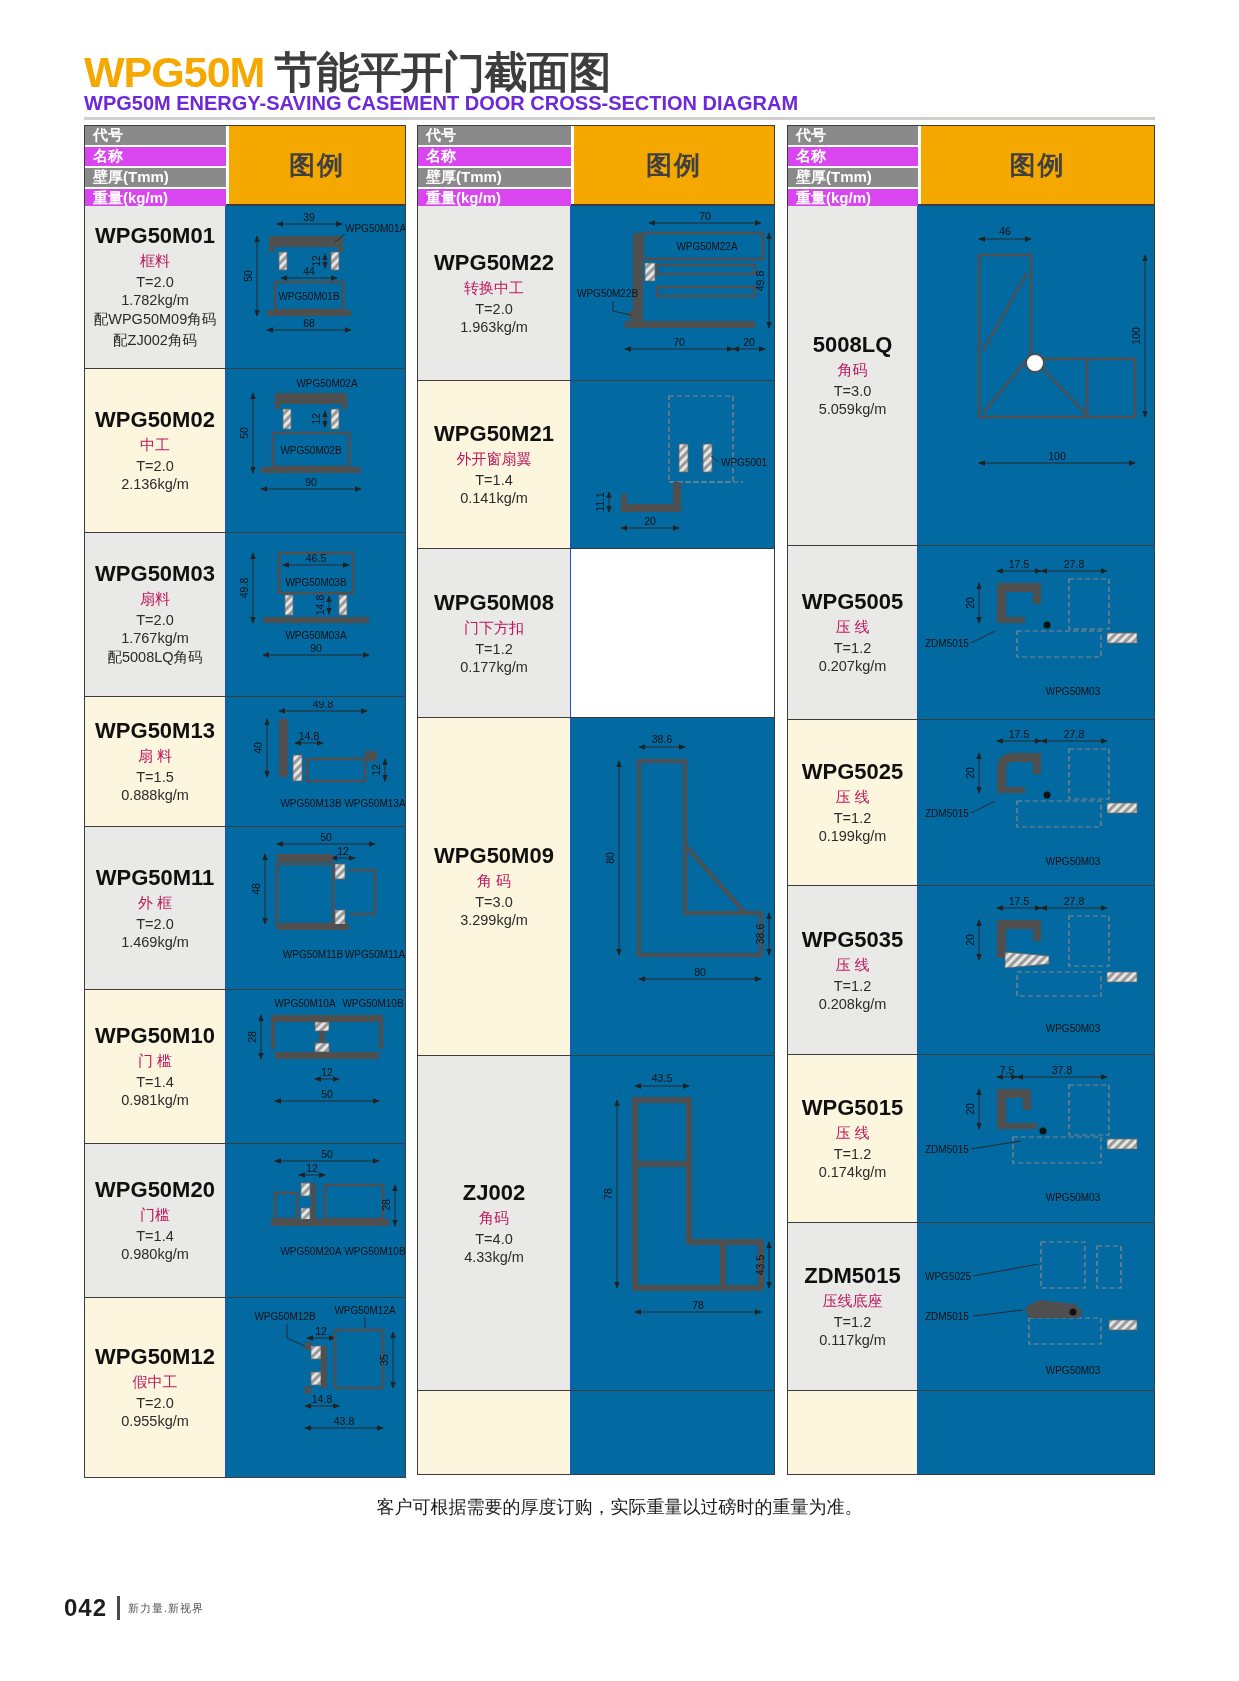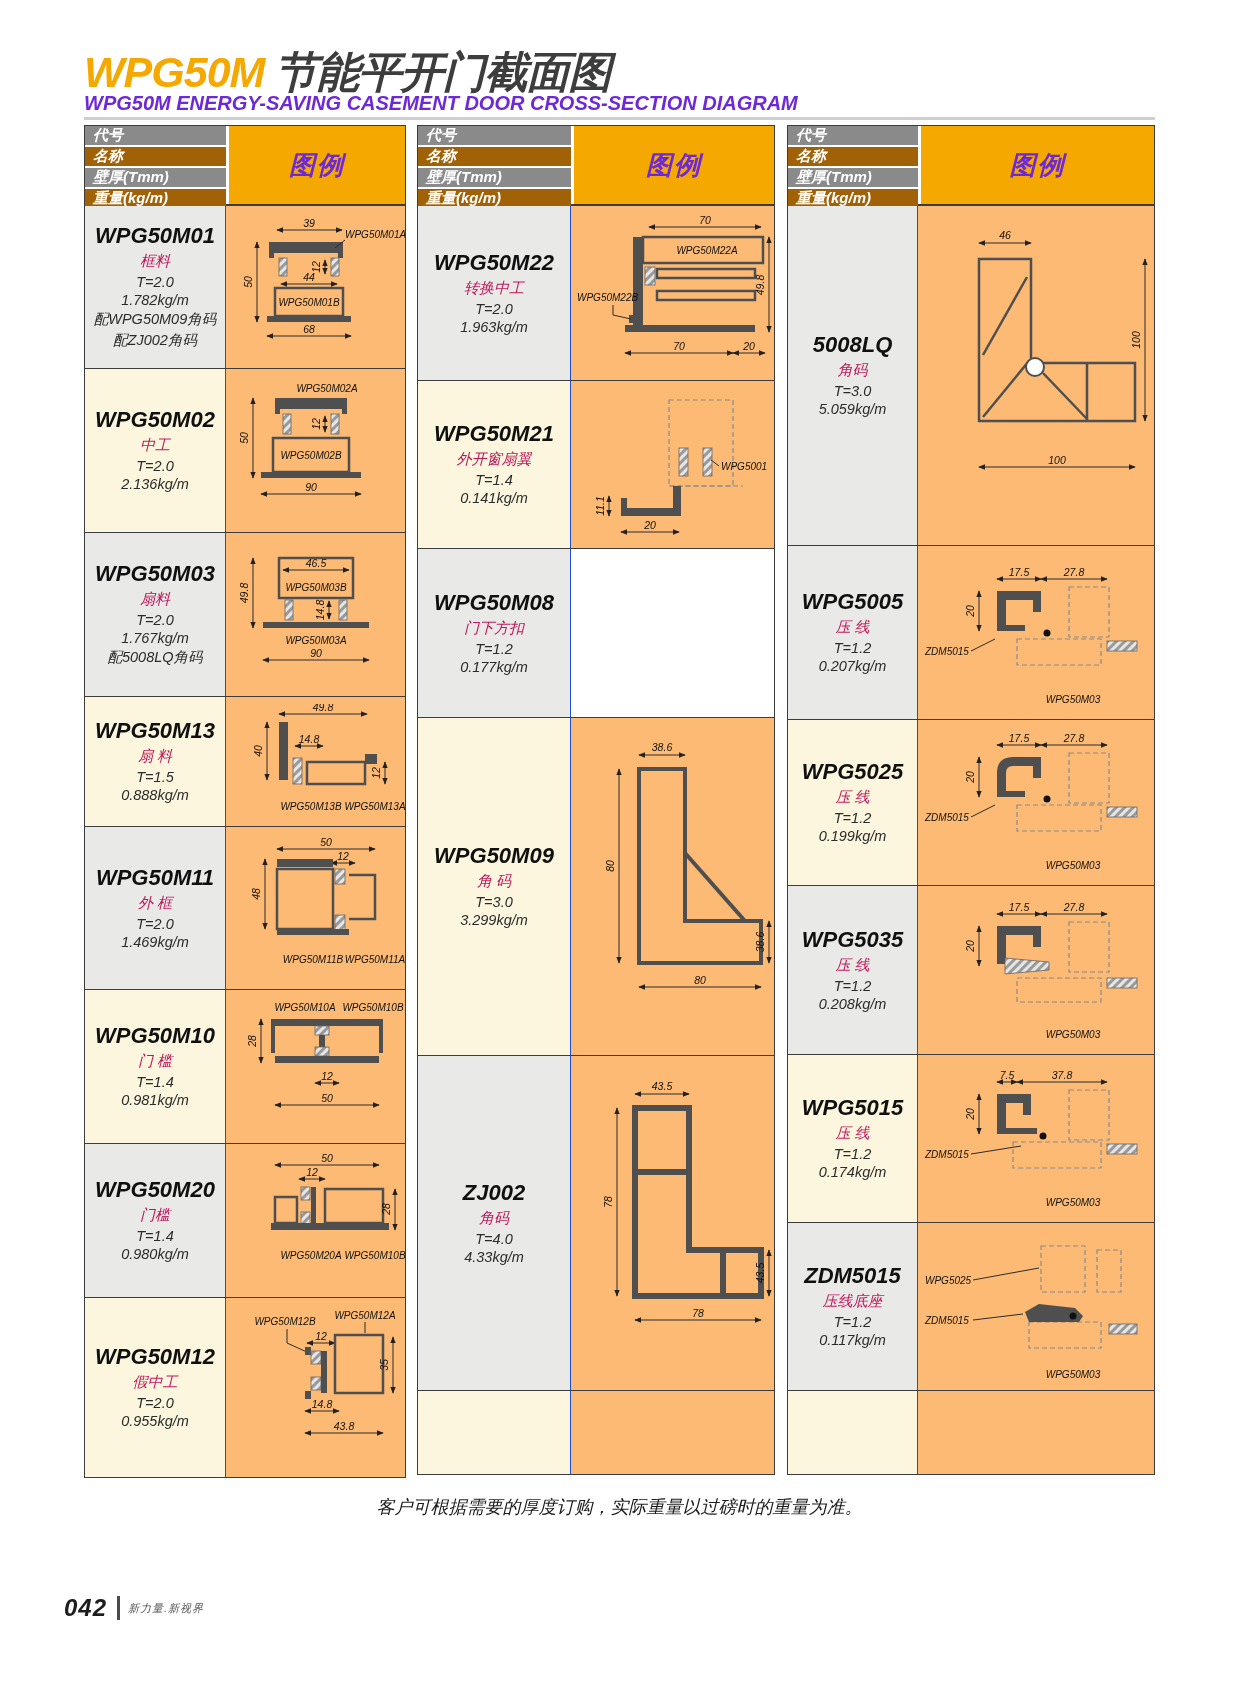--- a/index.html
+++ b/index.html
@@ -1,46 +1,46 @@
 <!DOCTYPE html>
 <html><head>
 <meta charset="utf-8">
 <style>
   * { box-sizing: border-box; margin:0; padding:0; }
   html,body { background:#fff; }
   body { width:1239px; height:1681px; position:relative; font-family:"Liberation Sans", sans-serif; }
-  .page { position:absolute; inset:0; background:#fff; overflow:hidden;font-style:italic; }
+  .page { position:absolute; inset:0; background:#fff; overflow:hidden; }
 
   .title { position:absolute; left:84px; top:44px; font-size:43px; font-weight:bold; color:#3d3d3d; letter-spacing:-1px; white-space:nowrap; }
   .title .tcode { color:#F5A800; margin-right:10px; }
   .subtitle { position:absolute; left:84px; top:92px; font-size:20px; font-weight:bold; color:#6d28d9; letter-spacing:0px; }
   .rule { position:absolute; left:84px; top:117px; width:1071px; height:3px; background:#cfcfcd; }
 
   .tbl { position:absolute; top:125px; border:1px solid #3c3c3c; background:#fff; }
   #t1 { left:84px;  width:322px; --info:141px; }
   #t2 { left:417px; width:358px; --info:153px; }
   #t3 { left:787px; width:368px; --info:130px; }
 
   .thead { display:flex; height:79px; border-bottom:1px solid #3c3c3c; background:#fff; }
   .thead-left { width:var(--info); margin-right:3px; display:flex; flex-direction:column; }
   .hrow { flex:1; color:#fff; font-weight:bold; font-size:15px; display:flex; align-items:center; padding-left:8px; margin-bottom:2px; white-space:nowrap; }
   .hrow:last-child { margin-bottom:0; }
   .hrow.hd { background:#8a8a8a; }
-  .hrow.hl { background:#a16207; }
-  .thead-legend { flex:1; background:#F5A800; display:flex; align-items:center; justify-content:center; font-size:26px; font-weight:bold; color:#6d28d9; letter-spacing:2px; }
+  .hrow.hl { background:#d946ef; }
+  .thead-legend { flex:1; background:#F5A800; display:flex; align-items:center; justify-content:center; font-size:26px; font-weight:bold; color:#404040; letter-spacing:2px; }
 
   .trow { display:flex; border-top:1px solid #3c3c3c; }
   .trow:first-of-type { border-top:none; }
   .info { width:var(--info); border-right:1px solid #1d4ed8; display:flex; flex-direction:column; align-items:center; justify-content:center; text-align:center; padding:4px 2px; }
   .info.gray   { background:#e9e9e7; }
   .info.yellow { background:#fbf6dd; }
   .code { font-size:22px; font-weight:bold; color:#101010; margin-bottom:3px; white-space:nowrap; }
   .nm  { font-size:15px;   color:#be185d; margin-bottom:3px; }
   .tk, .wt, .ex { font-size:14.5px; color:#2b2b2b; margin-bottom:2px; white-space:nowrap; }
-  .diag { flex:1; background:#fdba74; display:flex; align-items:flex-end; justify-content:center; overflow:hidden; }
+  .diag { flex:1; background:#0369a1; display:flex; align-items:center; justify-content:center; overflow:hidden; }
 
   svg.dg { display:block; }
   .pf { fill:#4f4f4f; stroke:none; }
   .ol { fill:none; stroke:#4f4f4f; stroke-width:2.5; }
   .ol4 { fill:none; stroke:#4f4f4f; stroke-width:4; }
   .ol6 { fill:none; stroke:#4f4f4f; stroke-width:6; }
   .hz { fill:url(#hx); stroke:#666; stroke-width:0.8; }
   .dm { stroke:#2b2b2b; stroke-width:1; marker-start:url(#ar); marker-end:url(#ar); }
   .ld { stroke:#2b2b2b; stroke-width:1; fill:none; }
   .dsh { fill:none; stroke:#8a8a8a; stroke-width:1.2; stroke-dasharray:5 3; }

